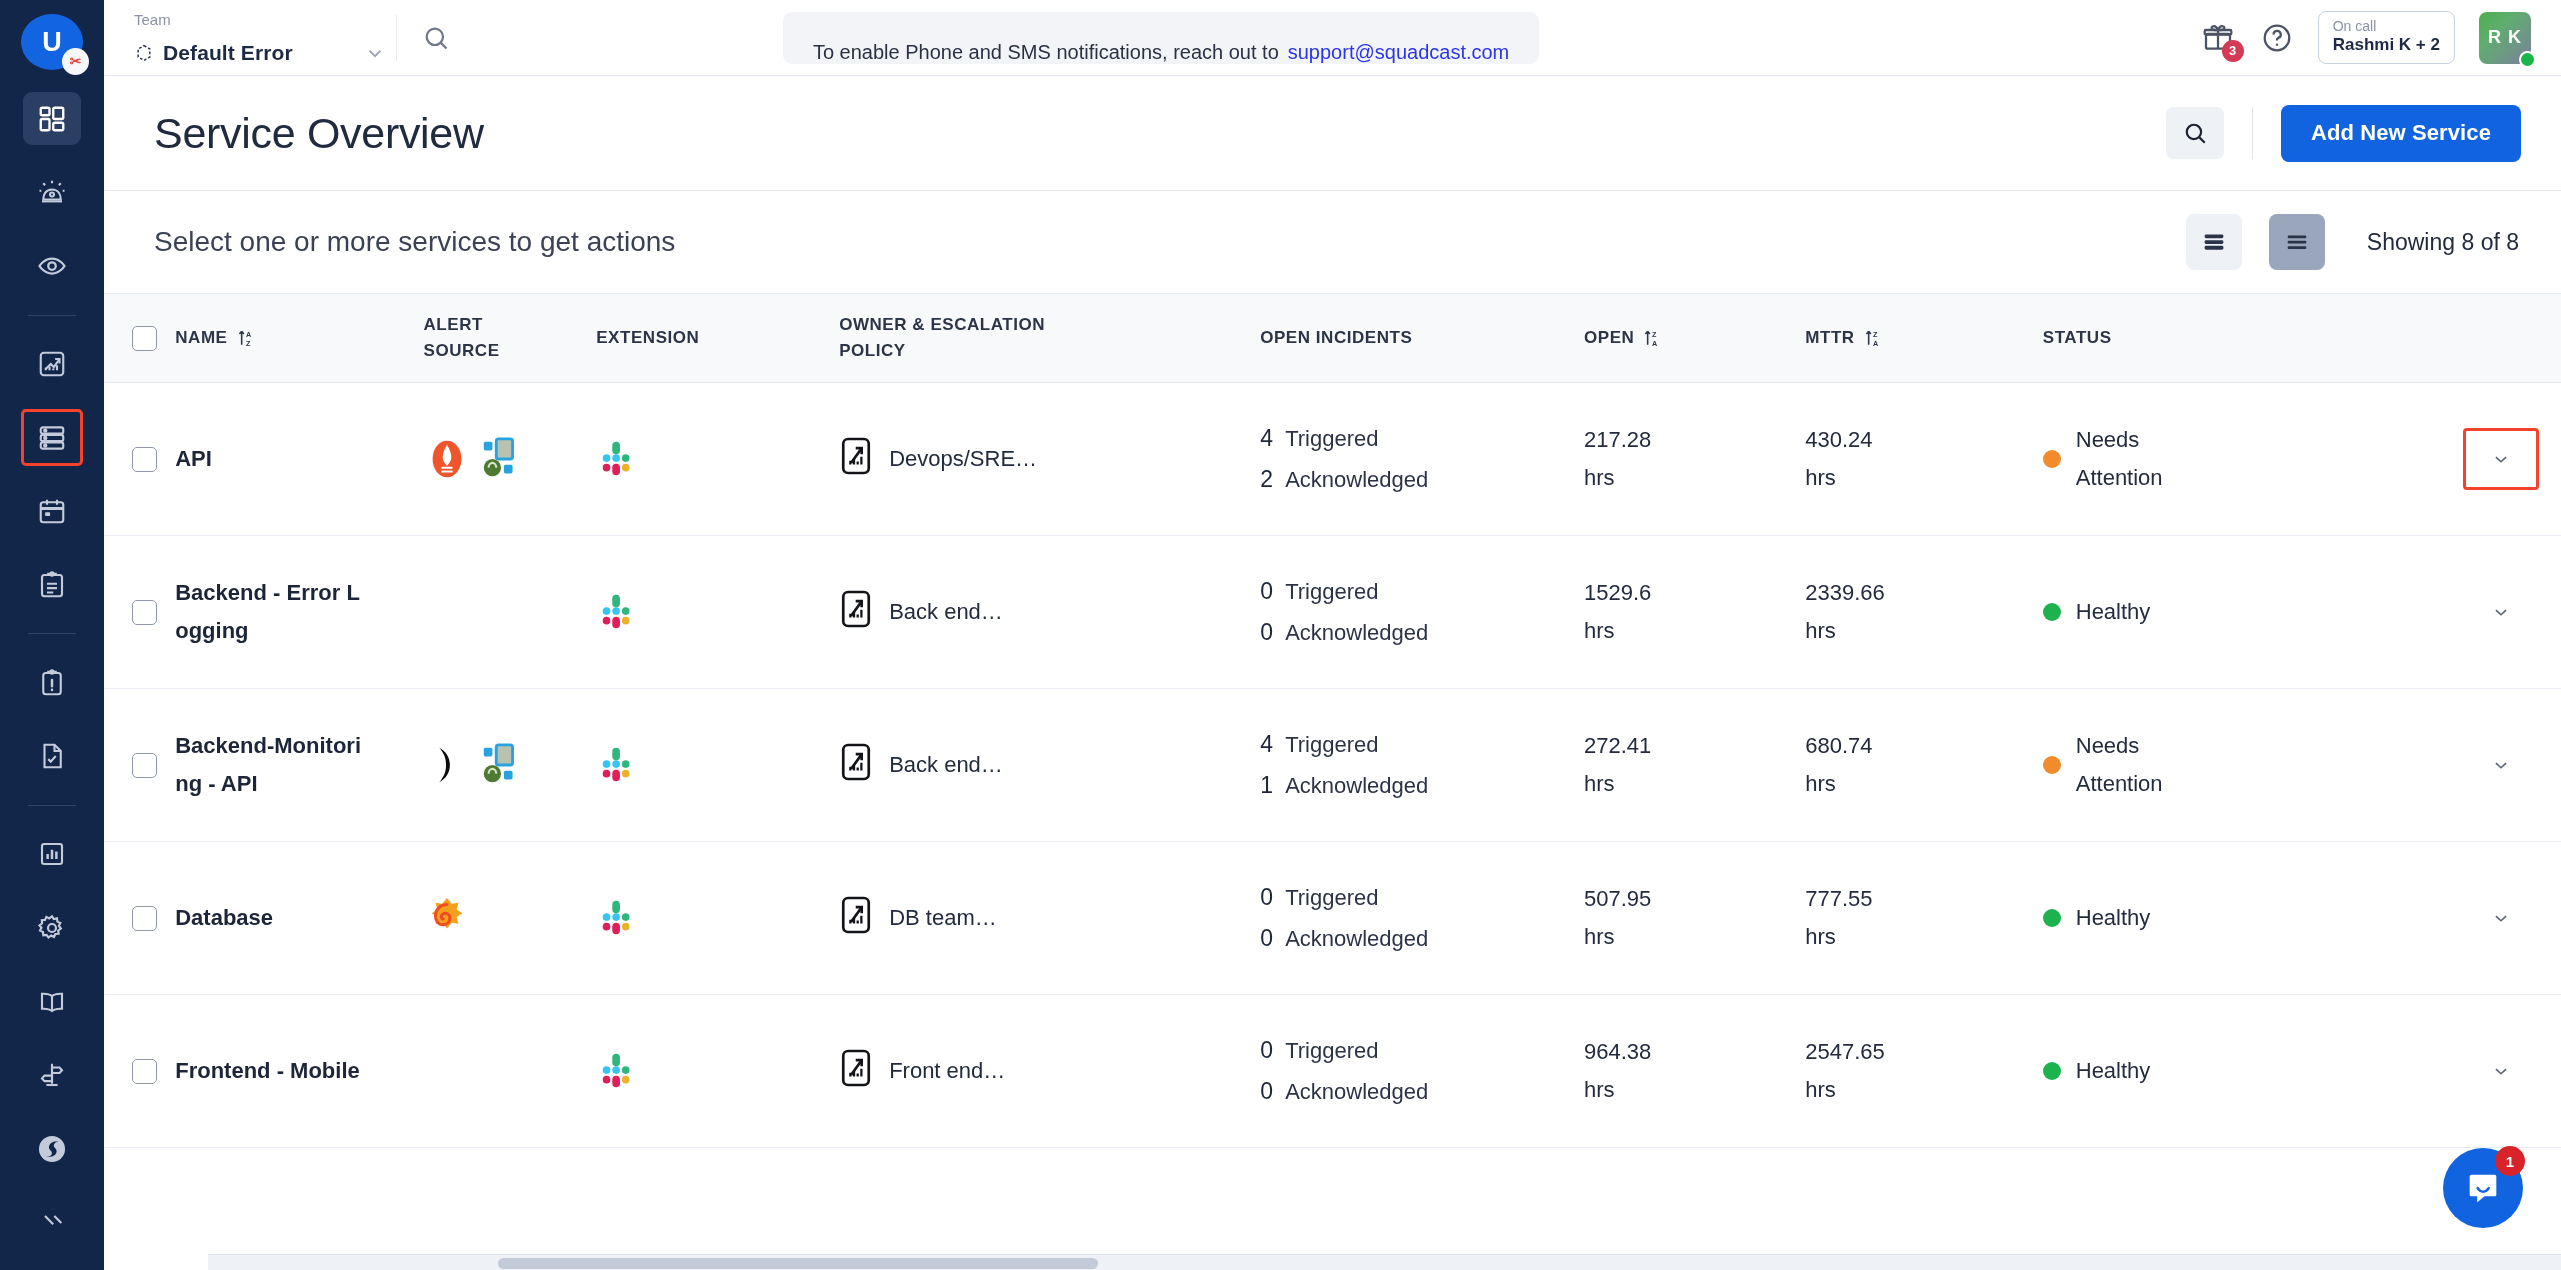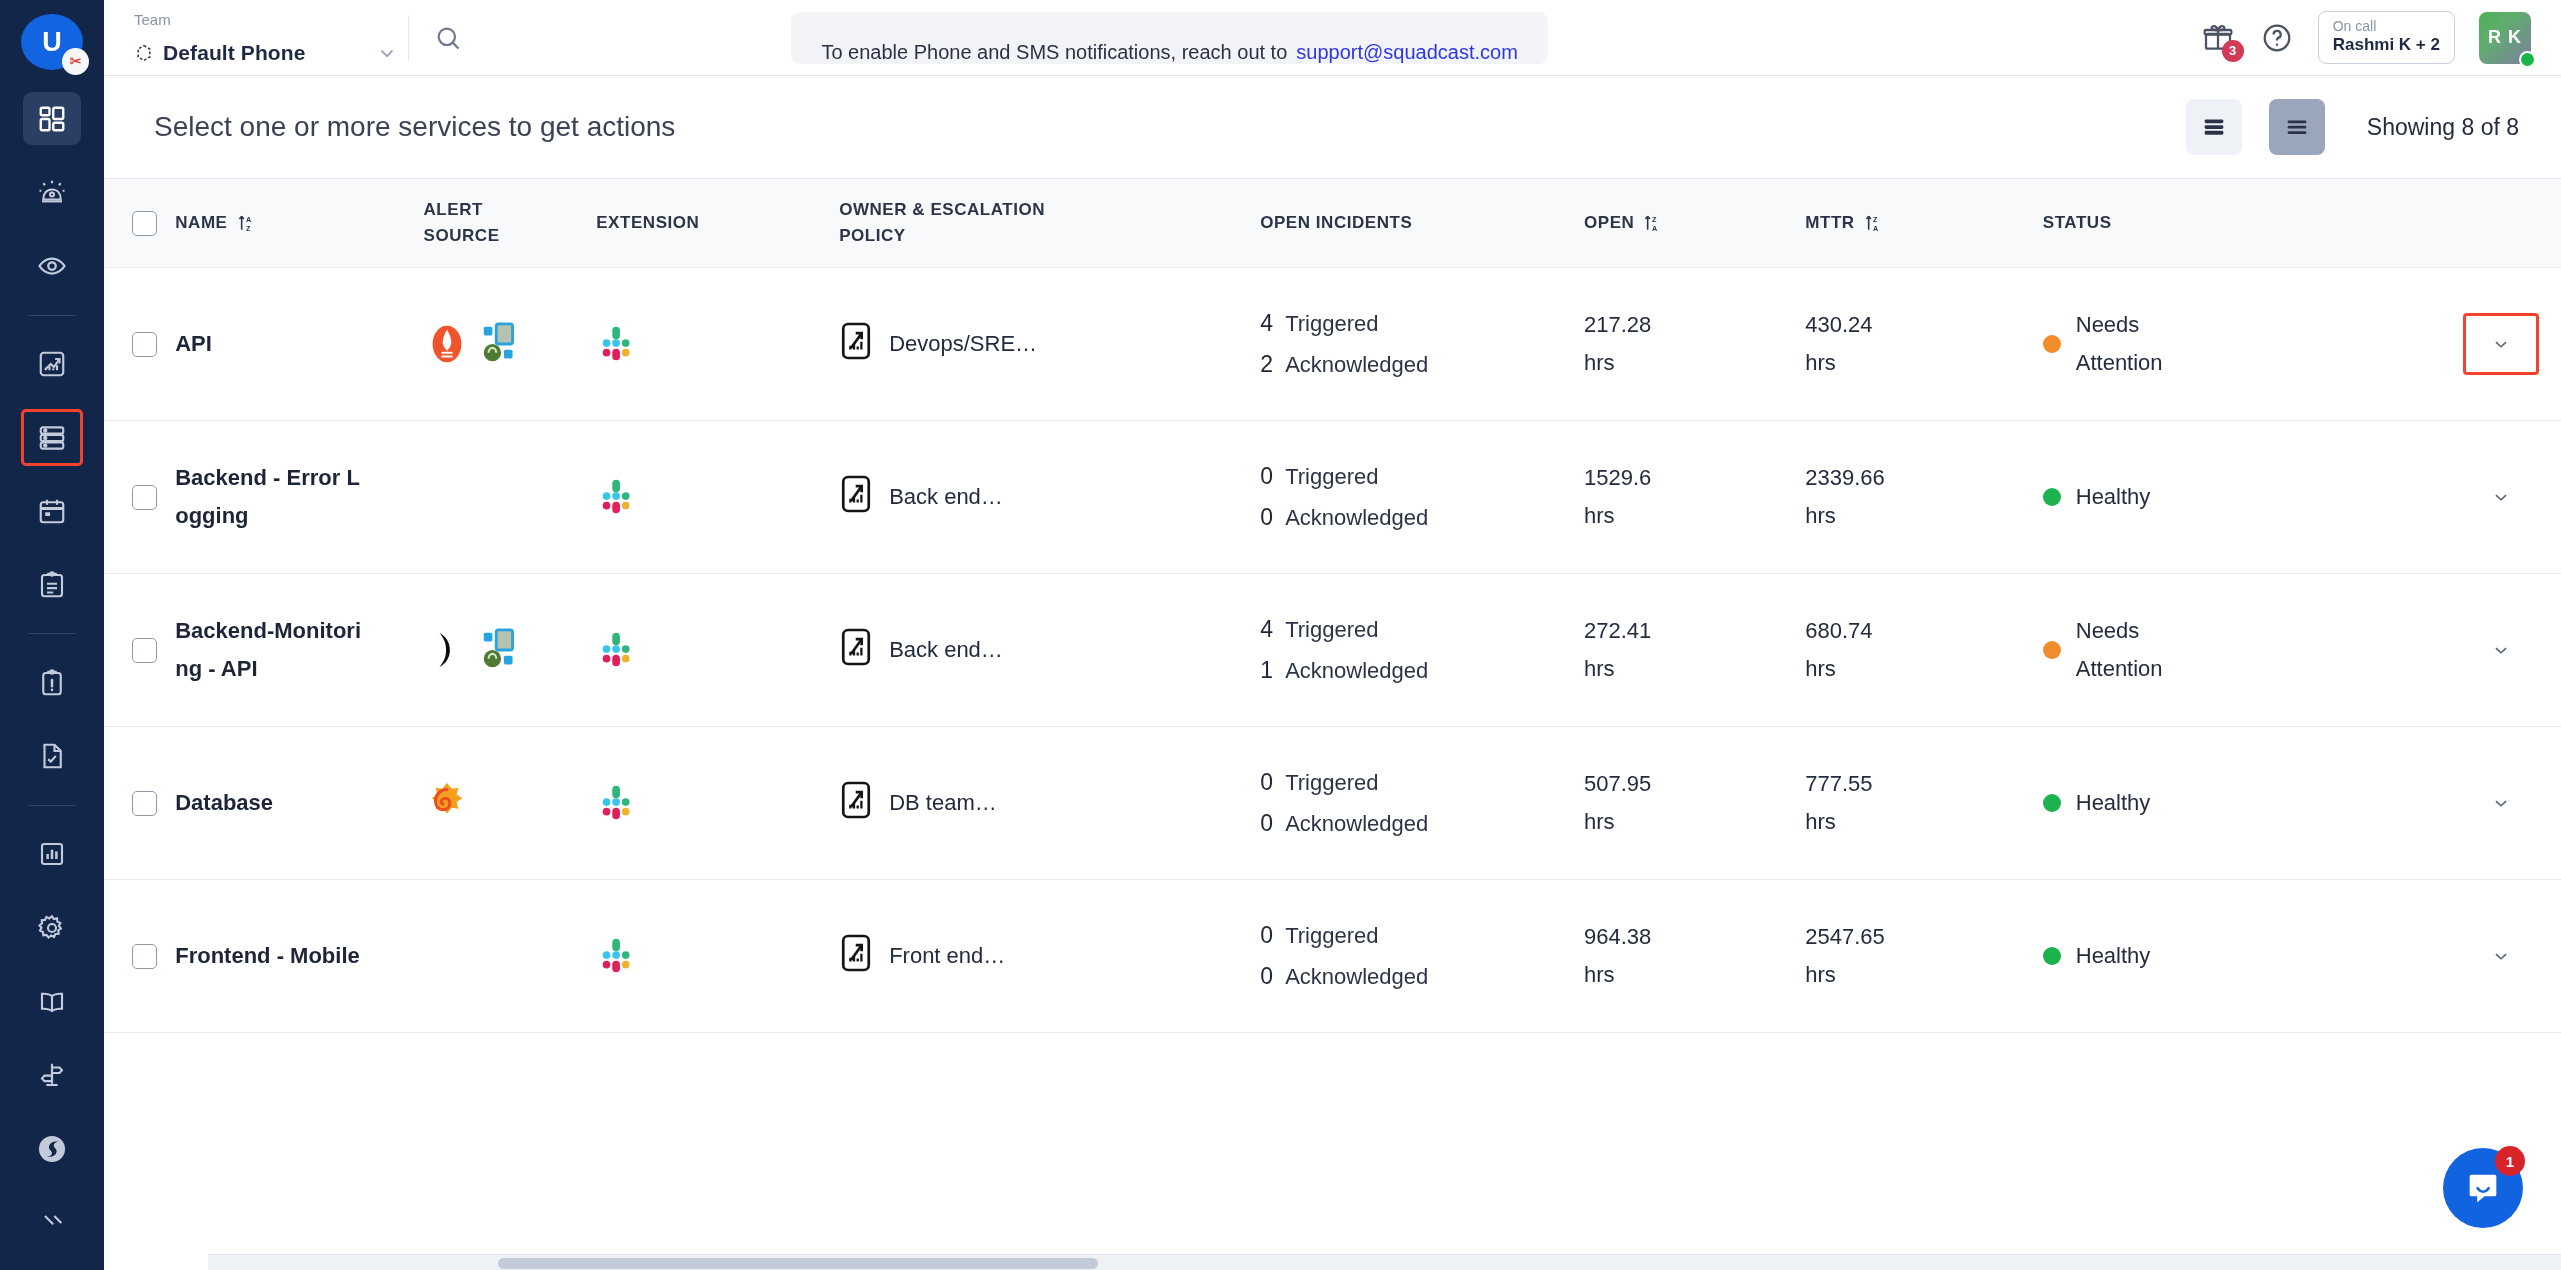--- a/index.html
+++ b/index.html
@@ -350,21 +350,21 @@
 
   <div class="main">
 
     <header class="topbar">
       <div class="team-block">
         <span class="team-label">Team</span>
         <span class="team-value-row">
           <svg width="20" height="20" viewBox="0 0 24 24" fill="none" stroke="#2b3953" stroke-width="1.8">
               <path d="M12 3.2l7 4v9.6l-7 4-7-4V7.2z" stroke-dasharray="3.2 2.4"></path>
             </svg>
-          <span class="team-value">Default Phone</span>
+          <span class="team-value">Default Error</span>
           <span class="team-caret">
             <svg width="22" height="22" viewBox="0 0 24 24" fill="none" stroke="currentColor" stroke-width="1.9">
                 <path d="M6 9.5l6 6 6-6"></path>
               </svg>
           </span>
         </span>
       </div>
       <div class="topbar-divider"></div>
       <div class="topbar-search">
         <svg width="28" height="28" viewBox="0 0 24 24" fill="none" stroke="currentColor" stroke-width="1.9">
@@ -399,20 +399,33 @@
           <span class="oncall-label">On call</span>
           <span class="oncall-value">Rashmi K + 2</span>
         </div>
         <div class="avatar">
           <span>R K</span>
           <span class="dot"></span>
         </div>
       </div>
     </header>
 
+    <div class="pagehead">
+      <h1 class="page-title">Service Overview</h1>
+      <div class="pagehead-right">
+        <div class="icon-btn-search">
+          <svg width="26" height="26" viewBox="0 0 24 24" fill="none" stroke="currentColor" stroke-width="2">
+              <circle cx="11" cy="11" r="6.6"></circle>
+              <path d="M15.8 15.8L21 21"></path>
+            </svg>
+        </div>
+        <div class="vline"></div>
+        <button class="btn-primary">Add New Service</button>
+      </div>
+    </div>
 
     <div class="subhead">
       <span class="subhead-text">Select one or more services to get actions</span>
       <div class="subhead-right">
         <div class="view-btn light">
           <svg width="28" height="28" viewBox="0 0 24 24">
               <rect x="4" y="5.5" width="16" height="3.3" rx="1.2" fill="#2b3348"></rect>
               <rect x="4" y="10.4" width="16" height="3.3" rx="1.2" fill="#2b3348"></rect>
               <rect x="4" y="15.3" width="16" height="3.3" rx="1.2" fill="#2b3348"></rect>
             </svg>

